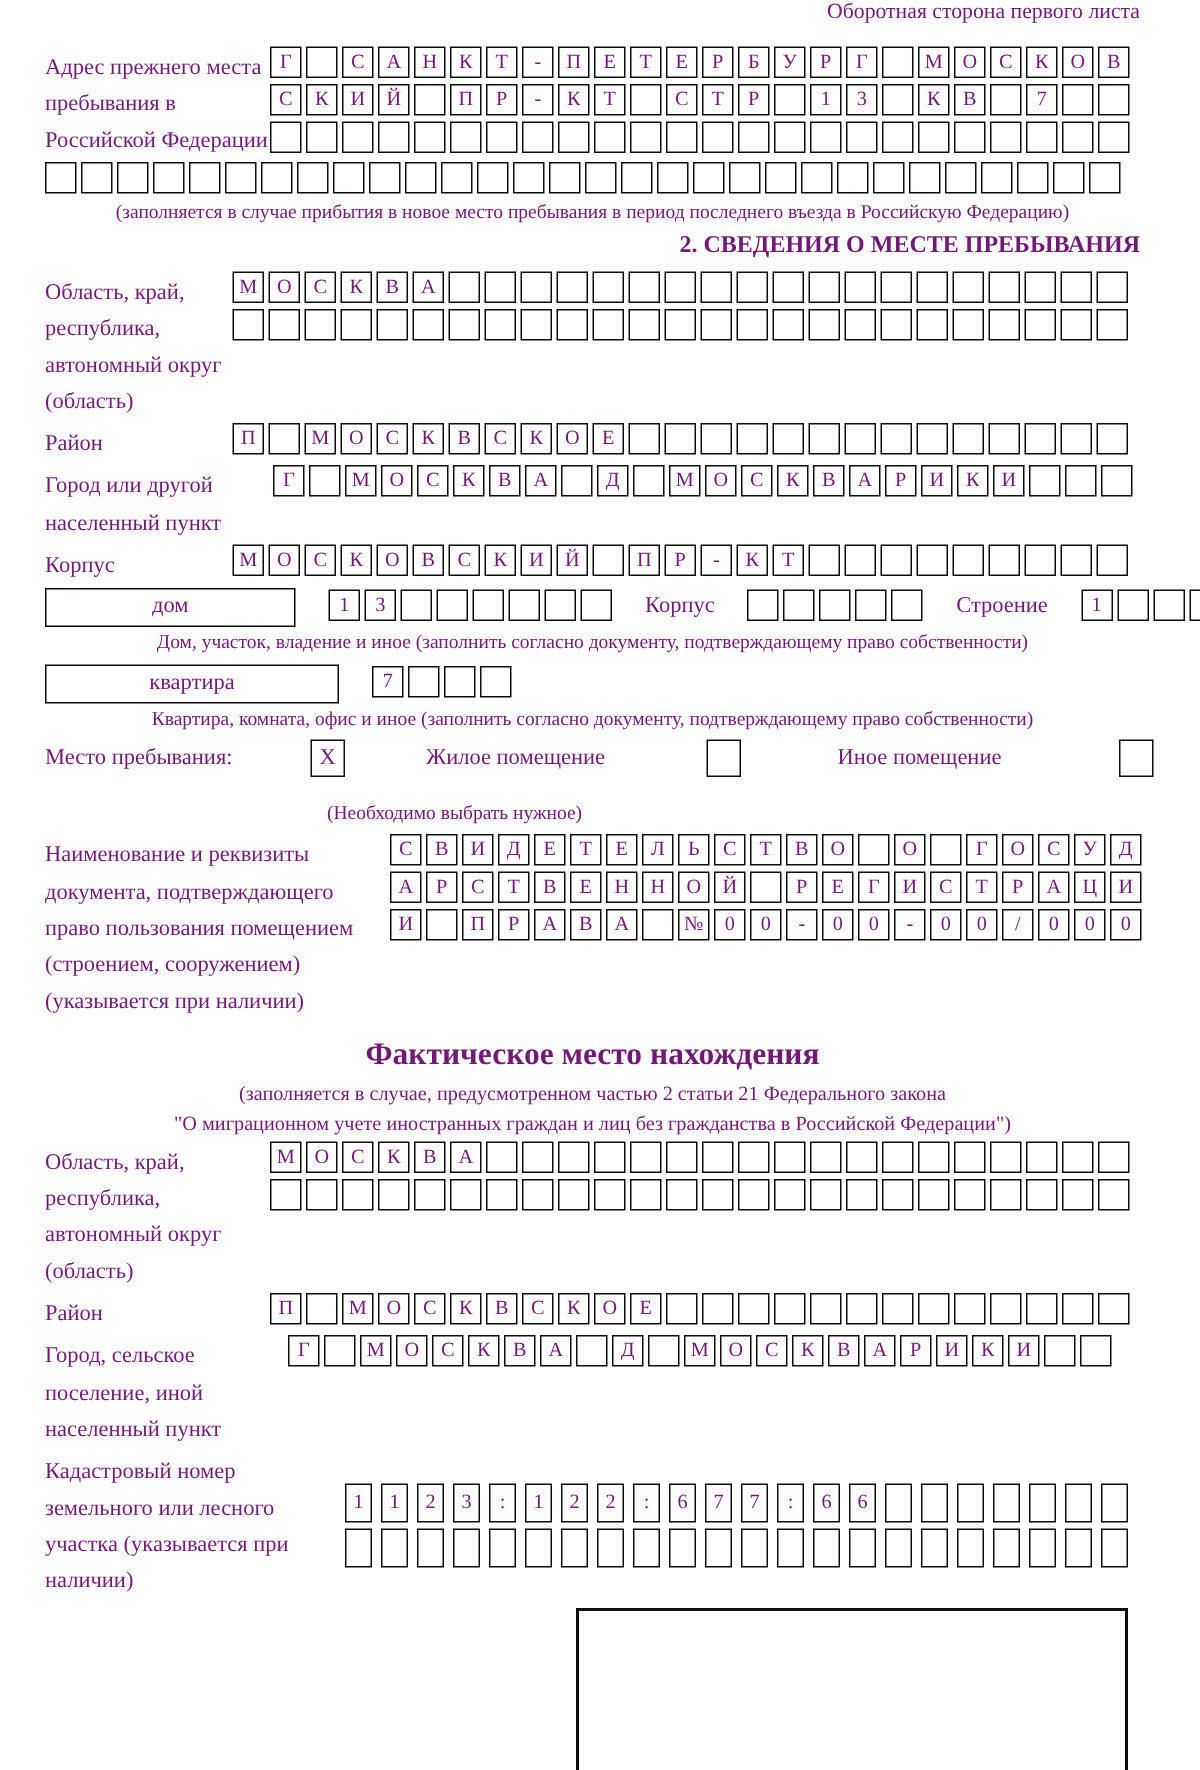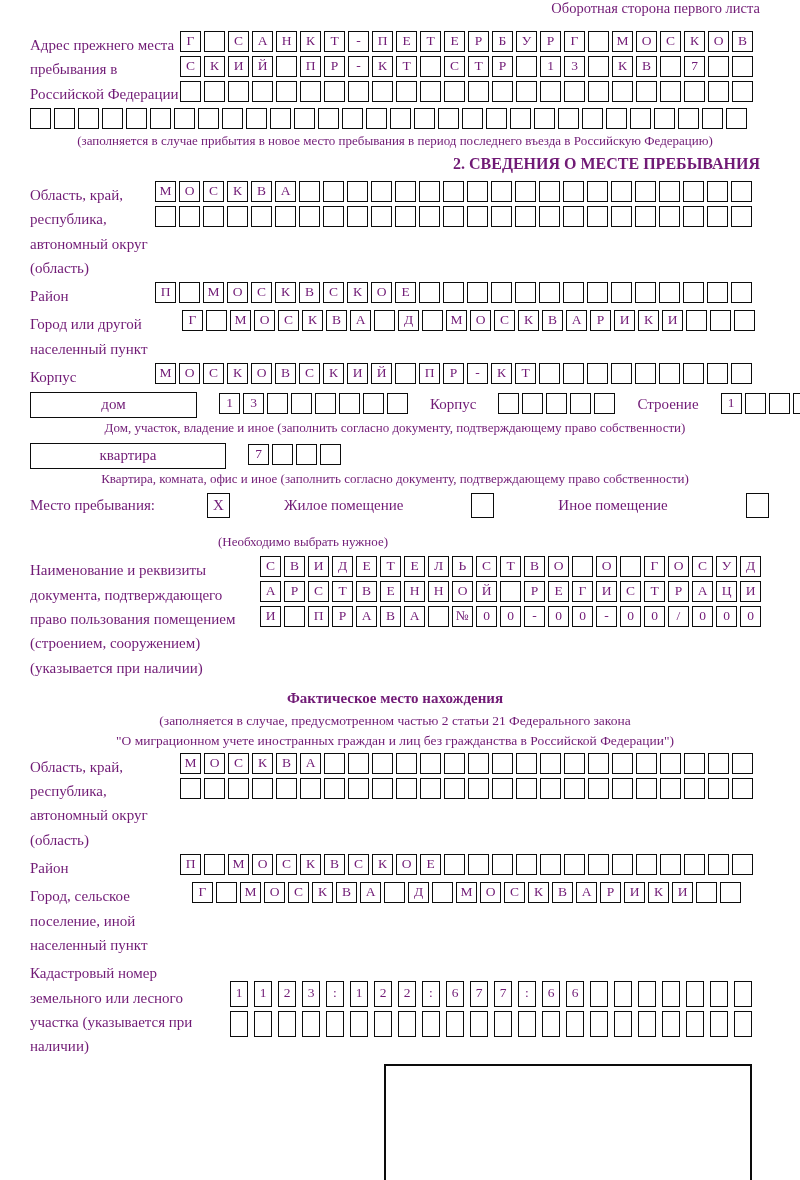--- a/index.html
+++ b/index.html
@@ -34,21 +34,21 @@
     font-size:13.5px;line-height:17px;
     text-align:center;
     flex:0 0 auto;
     overflow:hidden;
   }
   .tall .cell{width:18px;height:26px;line-height:22px;}
   .tall{gap:6px;}
   .fullrow{margin-left:-0px;margin-top:2px;}
   .caption{font-size:13px;text-align:center;margin:2px 0 6px 0;}
   .section-title{font-size:16px;font-weight:bold;text-align:right;margin:6px 0 8px 0;}
-  .sub-title{font-size:15px;font-weight:bold;text-align:center;margin:10px 0 6px 0;}
+  .sub-title{font-size:21px;font-weight:bold;text-align:center;margin:10px 0 6px 0;}
   .domrow{display:flex;align-items:center;gap:22px;margin:2px 0 2px 0;}
   .widebox{
     box-sizing:border-box;border:1.6px solid #0c0c0c;
     height:26px;line-height:23px;text-align:center;font-size:15px;
     flex:0 0 auto;
   }
   .dombox{width:167px;}
   .kvbox{width:196px;}
   .inline-label{font-size:15px;white-space:nowrap;}
   .stayrow{display:flex;align-items:center;margin:6px 0 2px 0;font-size:15px;gap:46px;}

